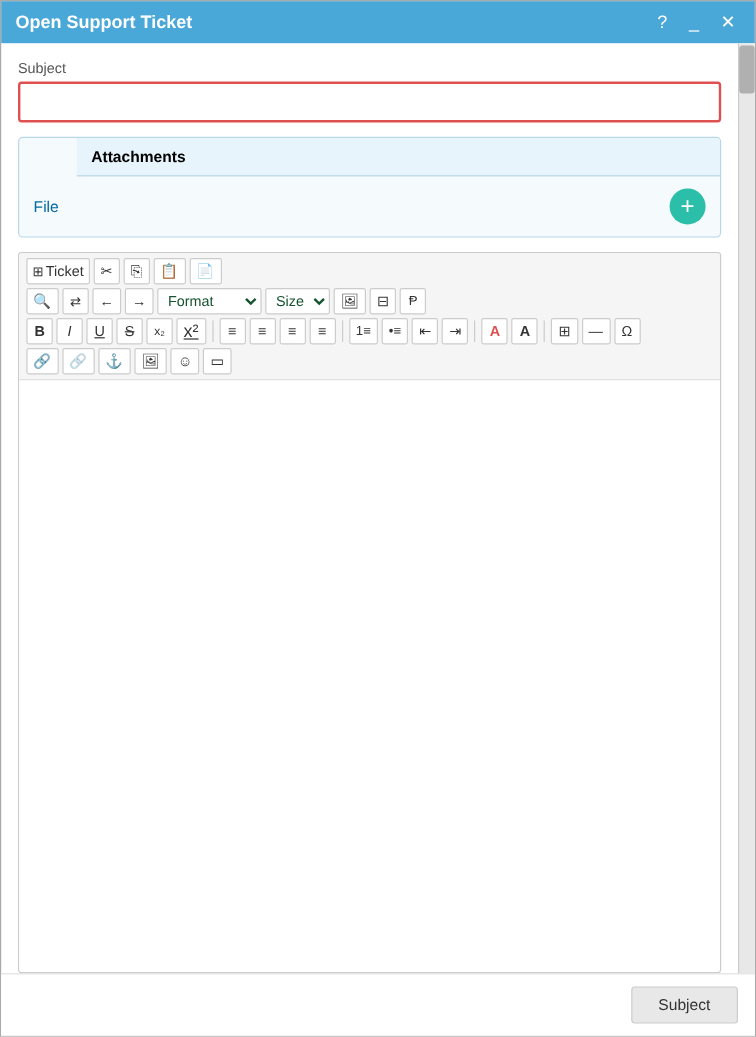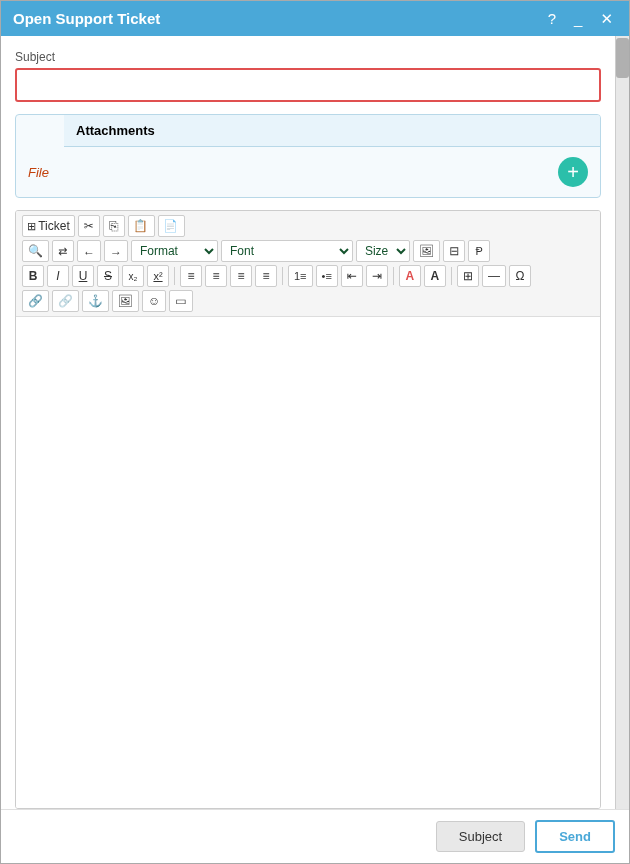--- a/index.html
+++ b/index.html
@@ -106,22 +106,21 @@
       margin-left: 48px;
     }
     .attachments-body {
       padding: 10px 12px;
       display: flex;
       align-items: center;
       justify-content: space-between;
     }
     .file-label {
       font-size: 13px;
-      color: #c2410c;
-      font-style: italic;
+      color: #0369a1;
     }
     .add-file-btn {
       width: 30px;
       height: 30px;
       border-radius: 50%;
       background: #2bbfaa;
       border: none;
       color: #fff;
       font-size: 20px;
       cursor: pointer;
@@ -303,25 +302,20 @@
             <button class="tb-btn">
               <span>→</span>
             </button>
             <select class="tb-select">
               <option>Format</option>
               <option>Heading 1</option>
               <option>Heading 2</option>
               <option>Paragraph</option>
             </select>
             <select class="tb-select">
-              <option>Font</option>
-              <option>Arial</option>
-              <option>Times New Roman</option>
-            </select>
-            <select class="tb-select">
               <option>Size</option>
               <option>10</option>
               <option>12</option>
               <option>14</option>
             </select>
             <button class="tb-btn">
               <span>🖼</span>
             </button>
             <button class="tb-btn">
               <span>⊟</span>
@@ -341,21 +335,21 @@
             <button class="tb-btn tb-underline">
               <span>U</span>
             </button>
             <button class="tb-btn tb-strike">
               <span>S</span>
             </button>
             <button class="tb-btn">
               <span style="font-size:10px;">x₂</span>
             </button>
             <button class="tb-btn">
-              <span style="font-size:11px;text-decoration:underline;">x²</span>
+              <span style="font-size:15px;text-decoration:underline;">x²</span>
             </button>
             <div class="tb-separator"></div>
             <button class="tb-btn">
               <span>≡</span>
             </button>
             <button class="tb-btn">
               <span>≡</span>
             </button>
             <button class="tb-btn">
               <span>≡</span>
@@ -423,15 +417,14 @@
 
     </div>
 
     <div class="scrollbar-track">
       <div class="scrollbar-thumb"></div>
     </div>
   </div>
 
   <div class="footer">
     <button class="btn-cancel">Subject</button>
-    <button class="btn-send">Send</button>
   </div>
 </div>
 
 </body></html>

